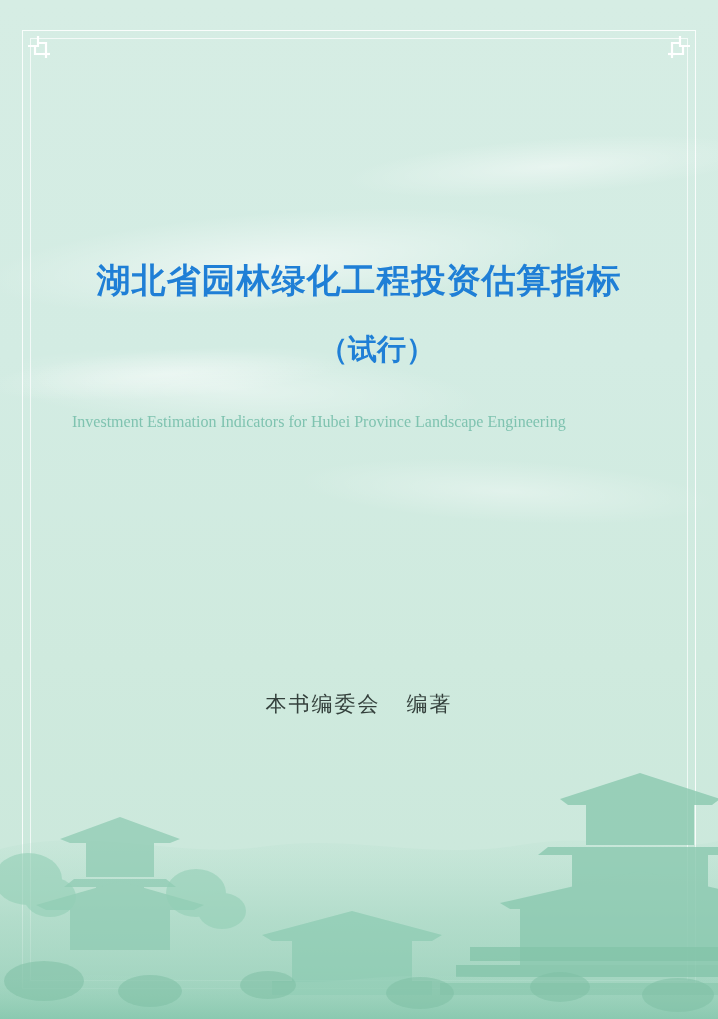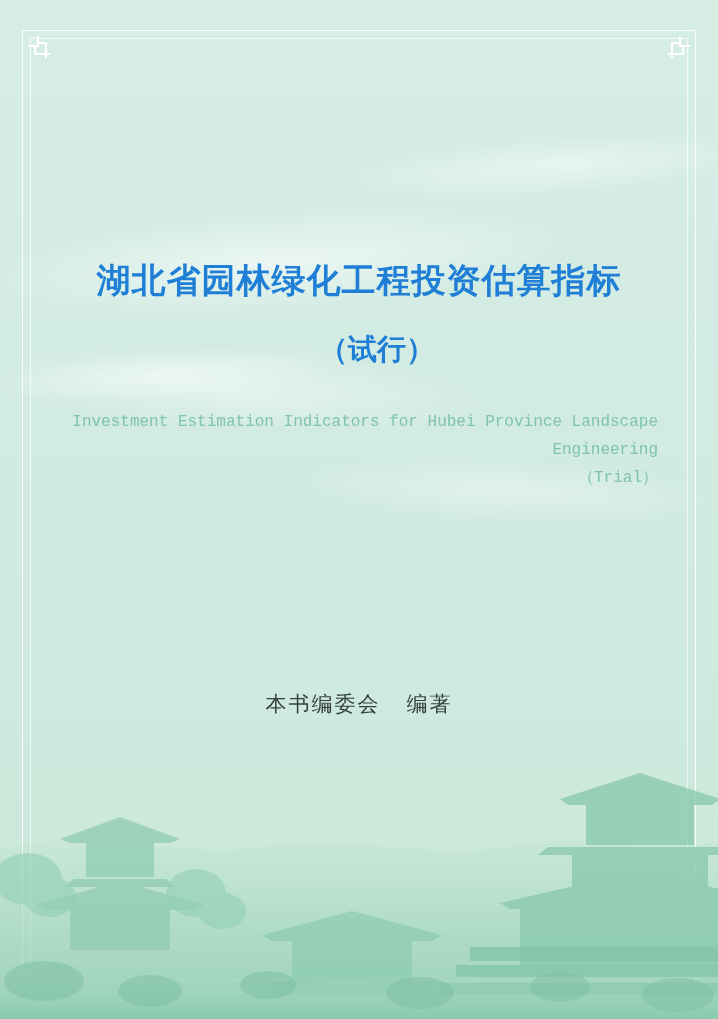--- a/index.html
+++ b/index.html
@@ -116,27 +116,27 @@
     font-size: 29px;
     font-weight: bold;
     color: #1f7fd6;
     font-family: "DejaVu Sans", "Liberation Sans", sans-serif;
     margin-left: 36px;
   }
 
   .title-en {
     position: absolute;
     top: 408px;
-    left: 66px;
+    left: 72px;
     right: 60px;
-    text-align: right;
+    text-align: left;
     font-size: 16px;
     line-height: 28px;
     color: #7fc3b0;
-    font-family: Liberation Mono, monospace;
+    font-family: Liberation Serif, serif;
   }
 
   .author {
     position: absolute;
     top: 690px;
     left: 0;
     right: 0;
     text-align: center;
     font-size: 21px;
     color: #34403c;
@@ -181,21 +181,20 @@
   </div>
 
   <div class="content">
 
     <div class="title-cn">湖北省园林绿化工程投资估算指标</div>
 
     <div class="title-sub">（试行）</div>
 
     <div class="title-en">
       <div>Investment Estimation Indicators for Hubei Province Landscape Engineering</div>
-      <div>（Trial）</div>
     </div>
 
     <div class="author">
       <span>本书编委会</span><span class="gap"></span><span>编著</span>
     </div>
   </div>
 
   <div class="skyline">
     <svg width="718" height="290" viewBox="0 0 718 290" preserveAspectRatio="none" aria-hidden="true">
       <defs>

